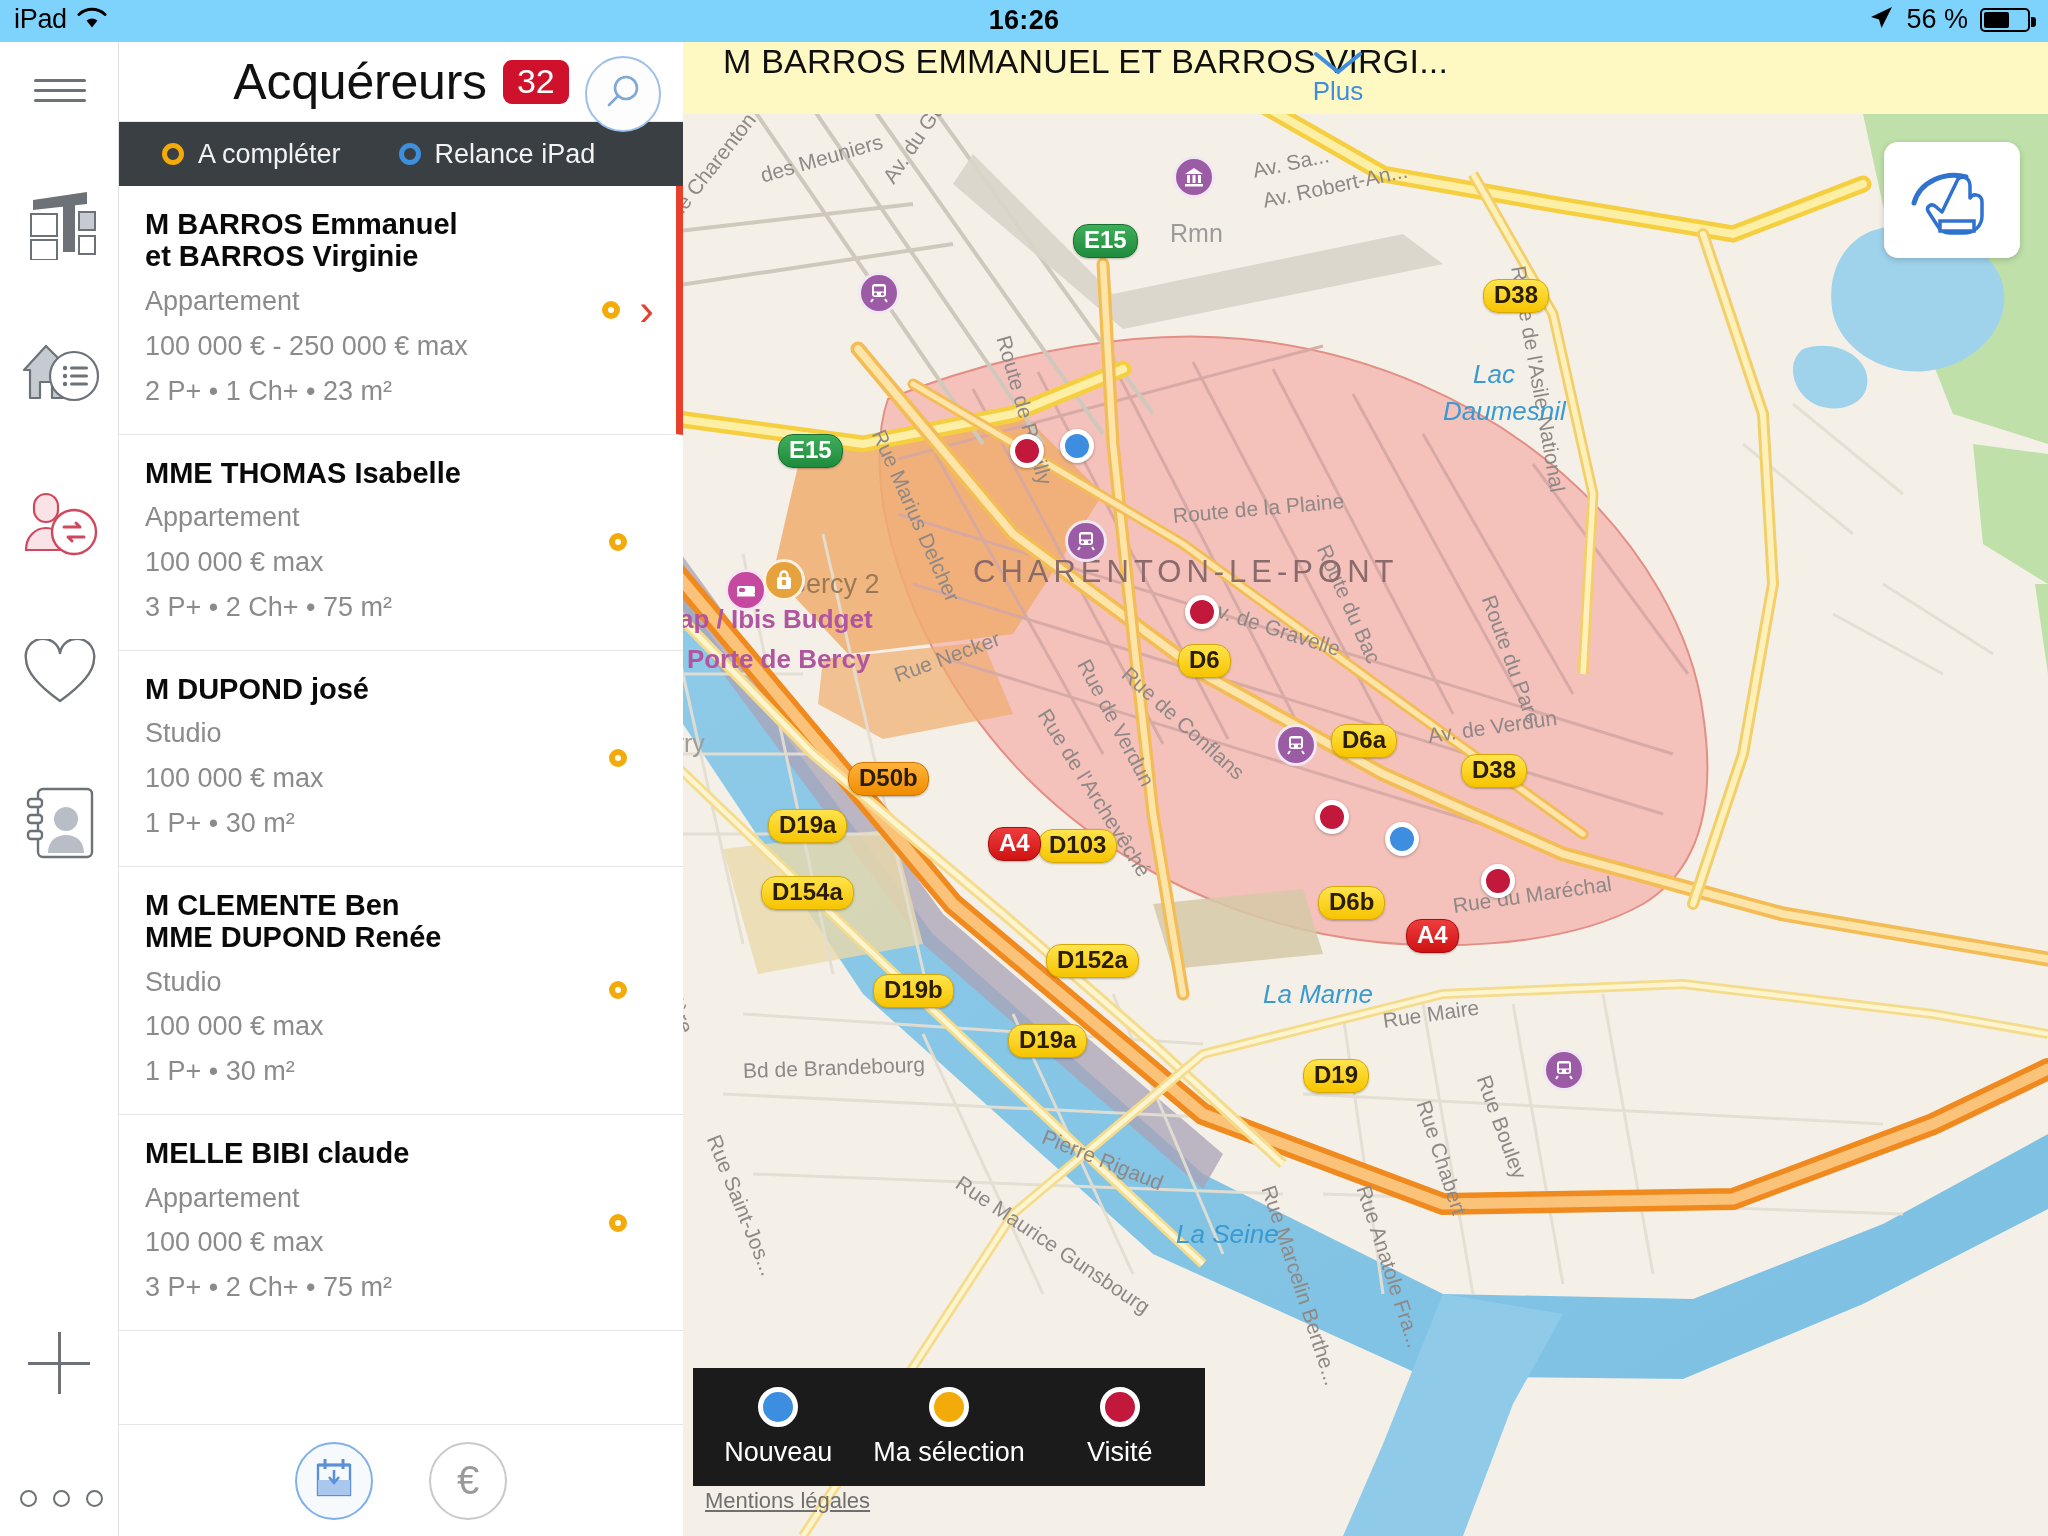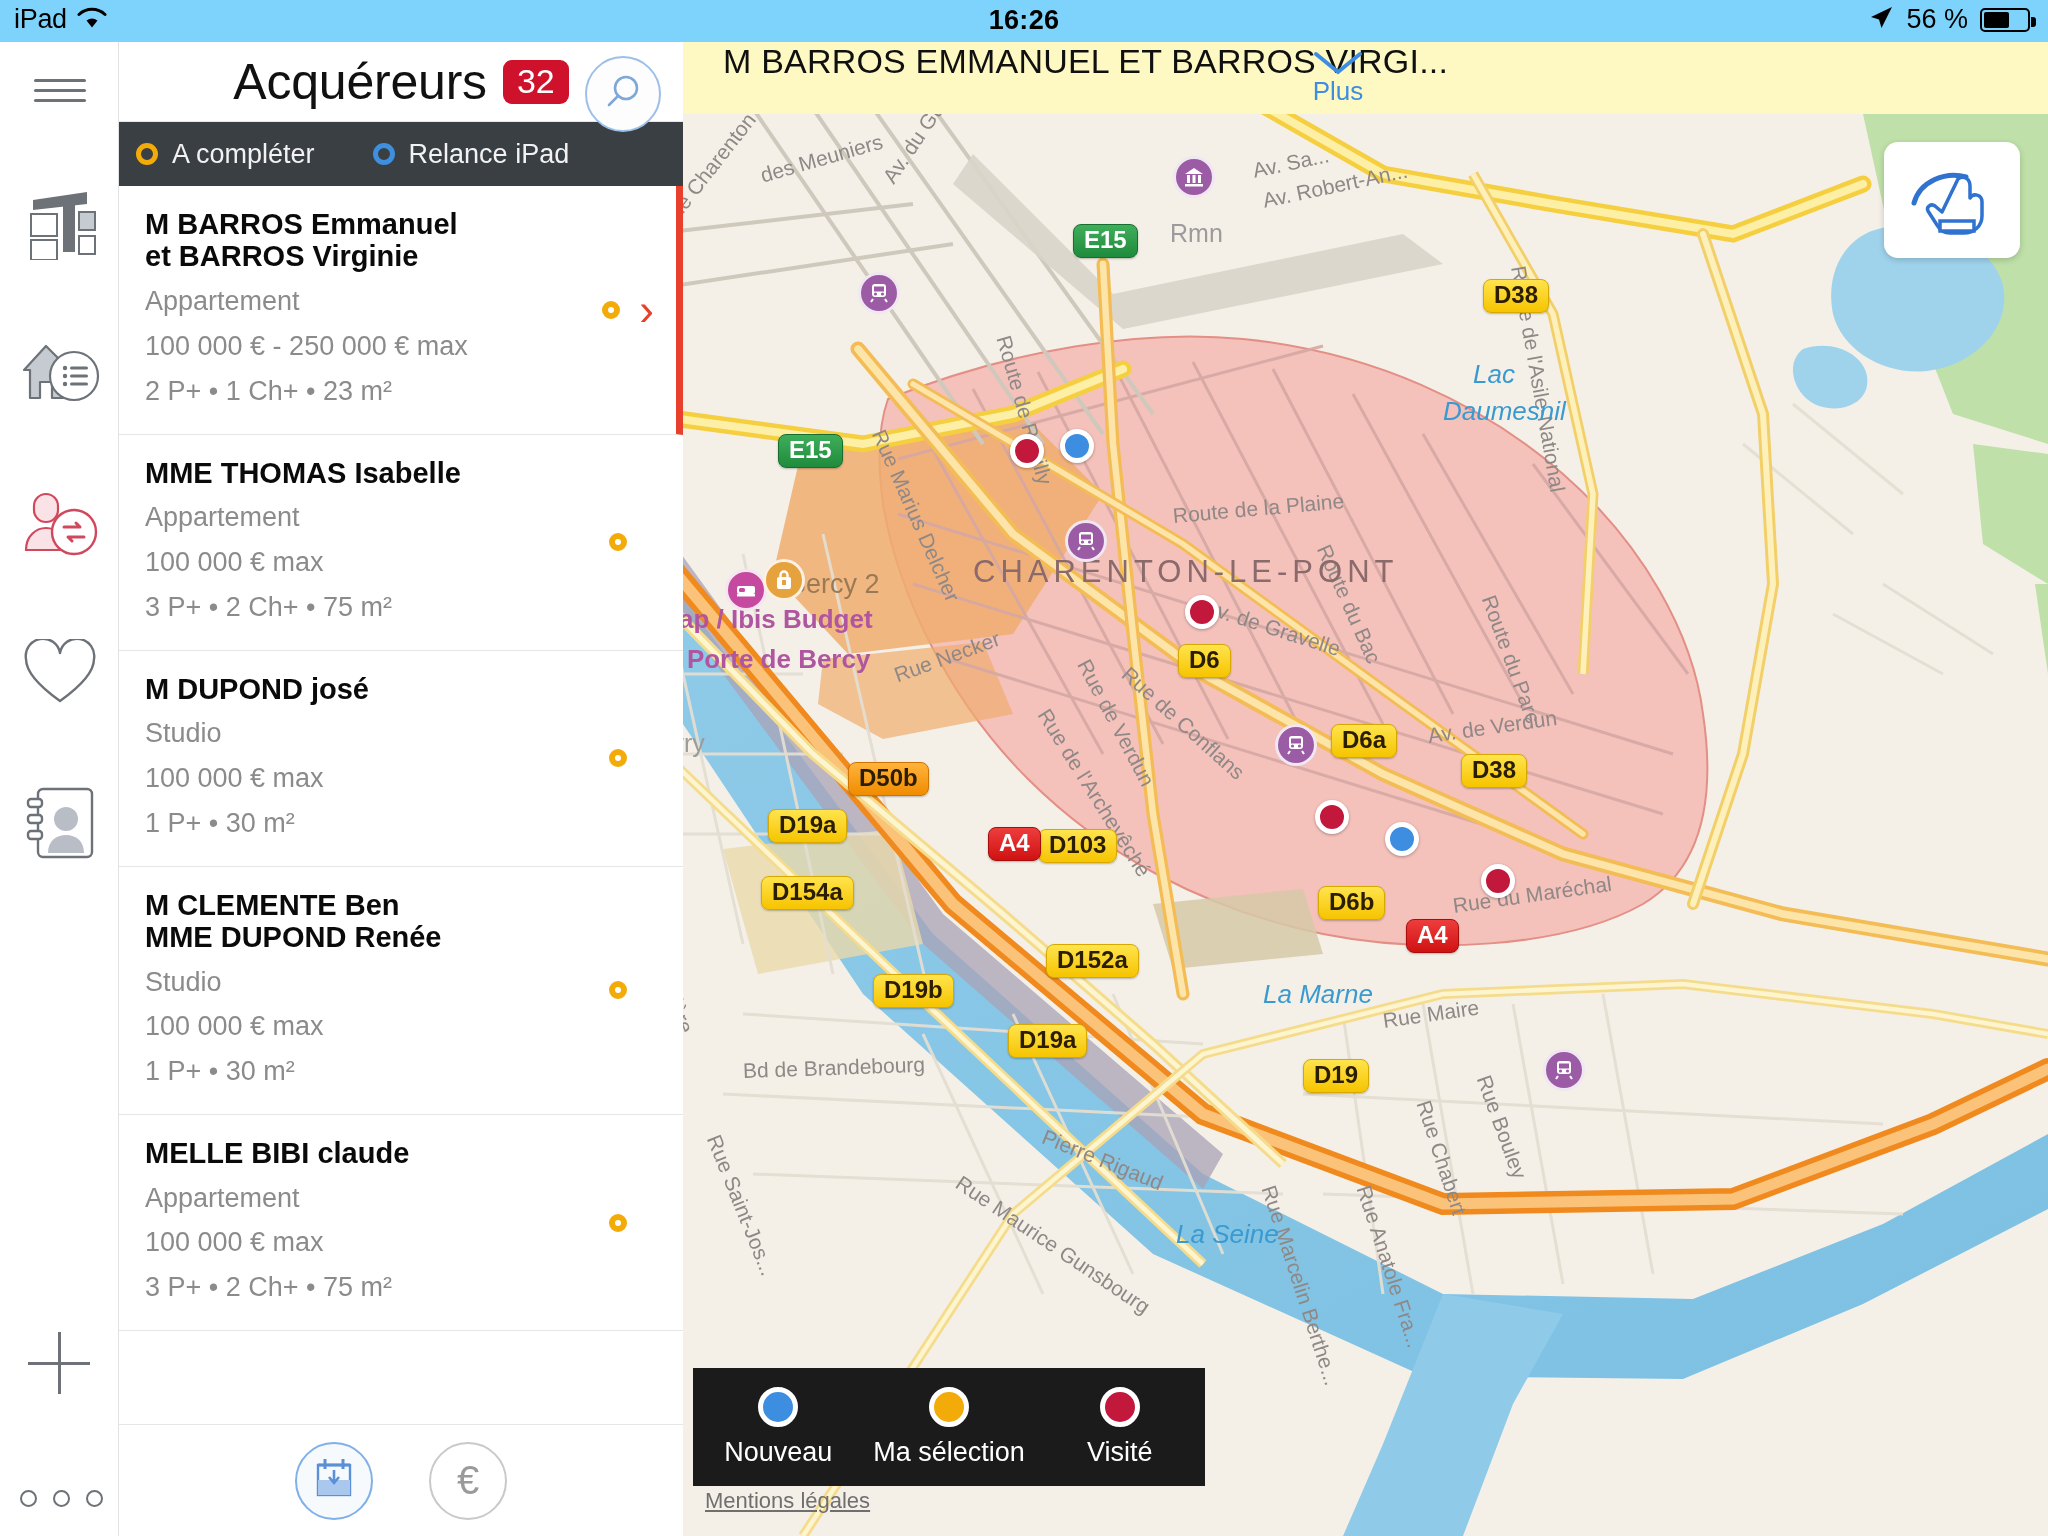--- a/index.html
+++ b/index.html
@@ -63,21 +63,21 @@
     font-size: 34px; padding: 4px 14px 6px; line-height: 1; min-width: 56px; text-align: center;
   }
   .search-btn {
     position: absolute; right: 22px; top: 14px; width: 76px; height: 76px;
     border: 2px solid #9ec0e8; border-radius: 50%; background: #fdfdfe;
     display: flex; align-items: center; justify-content: center; cursor: pointer;
   }
 
   .filterbar {
     height: 64px; background: #3a3f44; display: flex; align-items: center;
-    padding-left: 17px; gap: 58px;
+    padding-left: 43px; gap: 58px;
   }
   .filter-item { display: flex; align-items: center; gap: 14px; cursor: pointer; }
   .ring { width: 22px; height: 22px; border-radius: 50%; border: 5px solid #f2ab08; }
   .ring.blue { border-color: #3e8fde; }
   .filter-label { color: #f2f2f2; font-size: 27px; }
 
   .list { height: 1270px; overflow: hidden; position: relative; }
   .row {
     position: relative; padding: 22px 26px 26px 26px;
     border-bottom: 1px solid #e6e6e6; background: #fff;
@@ -144,21 +144,21 @@
 
   .pin { position: absolute; border-radius: 50%; border: 5px solid #ffffff; z-index: 18;
     box-shadow: 0 1px 3px rgba(0,0,0,.30); }
   .pin.red { background: #c2183c; }
   .pin.blue { background: #3d8ee0; }
 
   .poi { position: absolute; border-radius: 50%; display: flex; align-items: center;
     justify-content: center; border: 3px solid rgba(255,255,255,.85); z-index: 17; }
 
   .shield {
-    position: absolute; border-radius: 8px; font-size: 24px; font-weight: bold;
+    position: absolute; border-radius: 15px; font-size: 24px; font-weight: bold;
     padding: 3px 10px 5px; z-index: 16; line-height: 1; color: #2b1d00;
     box-shadow: 0 1px 2px rgba(0,0,0,.25);
   }
   .shield.yellow { background: linear-gradient(#ffe44d,#f6c400); border: 1.5px solid #d9a800; }
   .shield.orange { background: linear-gradient(#ffb33c,#f08c00); border: 1.5px solid #cf7400; }
   .shield.red { background: linear-gradient(#ee3d3d,#cf1212); border: 1.5px solid #a80d0d; color: #fff; }
   .shield.green { background: linear-gradient(#3fae5a,#1f8b3c); border: 1.5px solid #186e2f; color: #fff; }
 
   .mlabel { position: absolute; z-index: 15; white-space: nowrap; pointer-events: none; }
   .mlabel.place { font-size: 31px; letter-spacing: 5px; color: #8a6a6a; }

